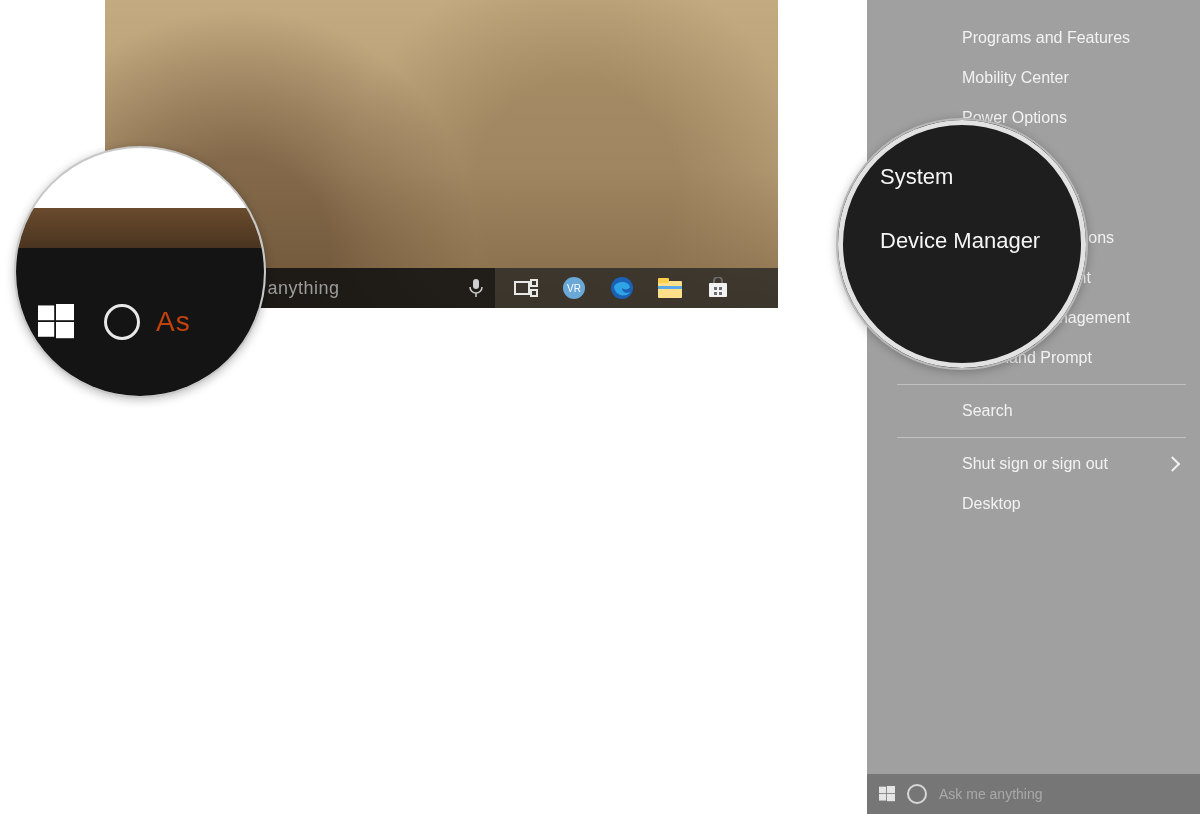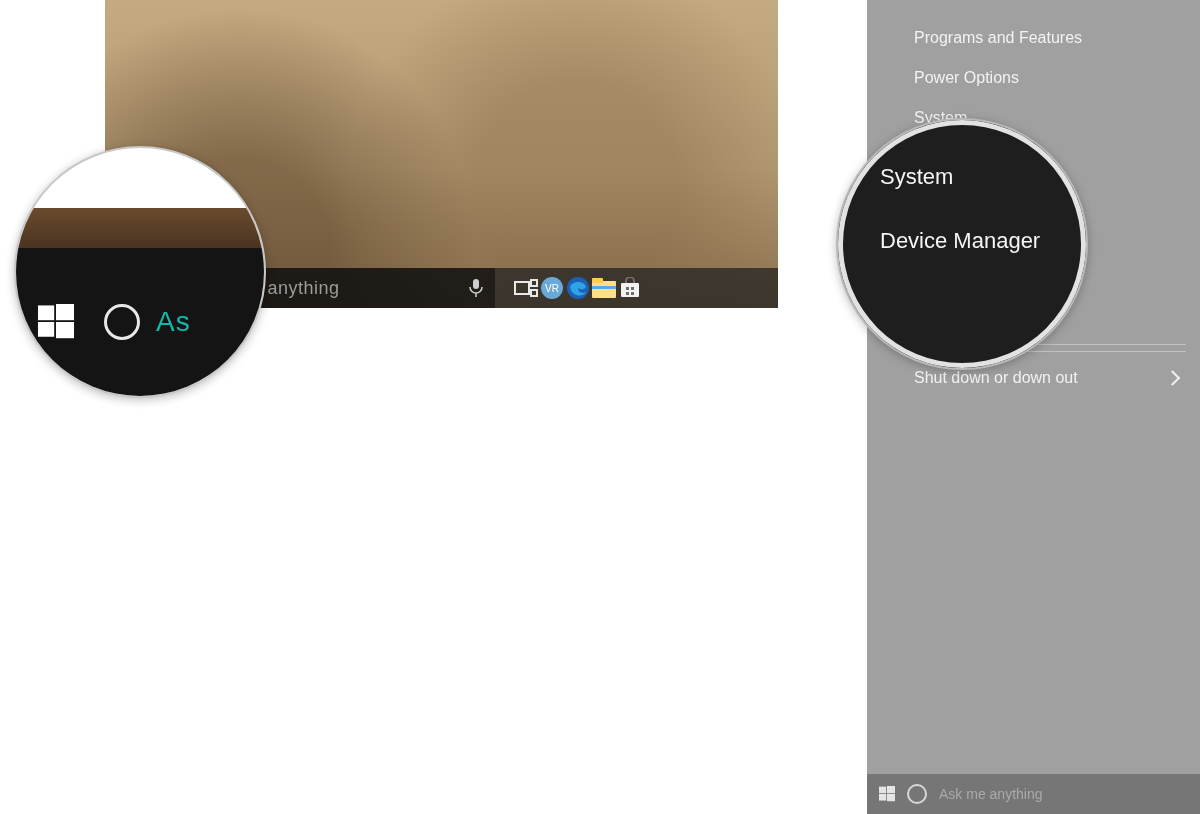--- a/index.html
+++ b/index.html
@@ -53,21 +53,21 @@
     letter-spacing: .5px;
     gap: 10px;
   }
   .cortana-ring {
     width: 24px; height: 24px;
     border: 2px solid #cfcfcf;
     border-radius: 50%;
   }
   .tb-mic { margin-left: auto; margin-right: 12px; color:#c8c8c8; font-size: 16px; }
   .tb-icons {
-    display: flex; align-items: flex-end; 
+    display: flex; align-items: flex-end; gap: 22px;
     margin-left: 18px;
   }
   .tb-icon { width: 26px; height: 26px; display:flex; align-items:center; justify-content:center; }
 
   
   .lens-left {
     position: absolute;
     left: 14px;
     top: 146px;
     width: 252px;
@@ -94,40 +94,41 @@
     display:flex; align-items:center; justify-content:center;
   }
   .lens-search {
     display:flex; align-items:center; gap:16px;
     padding-left: 8px;
   }
   .lens-search .cortana-ring {
     width:36px; height:36px; border:3px solid #e8e8e8;
   }
   .lens-search-text {
-    color:#14b8a6; font-size:28px; letter-spacing:1px;
+    color:#c2410c; font-size:28px; letter-spacing:1px;
   }
 
   
   .right-panel {
     position: absolute;
     right: 0;
     top: 0;
     width: 333px;
     height: 814px;
     background: #a0a0a0;
     color: #f2f2f2;
     font-size: 16px;
   }
   .menu-list { list-style:none; padding: 18px 0 0 0; }
   .menu-item {
     padding: 11px 0 11px 47px;
     white-space: nowrap;
     cursor: pointer;
     position: relative;
+    margin-left: 48px;
   }
   .menu-sep {
     margin: 6px 14px 6px 30px;
     height: 1px;
     background: rgba(255,255,255,.35);
   }
   .menu-item.has-arrow::after {
     content: "";
     position:absolute;
     right: 22px;
@@ -262,34 +263,37 @@
     <div class="lens-search">
       <span class="cortana-ring"></span>
       <span class="lens-search-text">As</span>
     </div>
   </div>
 </div>
 
 <div class="right-panel">
   <ul class="menu-list">
     <li class="menu-item">Programs and Features</li>
+    <li class="menu-item">Mobility Center</li>
     <li class="menu-item">Power Options</li>
     <li class="menu-item">System</li>
     <li class="menu-item">Device Manager</li>
     <li class="menu-item">Network Connections</li>
     <li class="menu-item">Disk Management</li>
     <li class="menu-item">Computer Management</li>
     <li class="menu-item">Command Prompt</li>
 
     <div class="menu-sep"></div>
 
+    <li class="menu-item">Search</li>
 
     <div class="menu-sep"></div>
 
-    <li class="menu-item has-arrow">Shut down or down out</li>
+    <li class="menu-item has-arrow">Shut sign or sign out</li>
+    <li class="menu-item">Desktop</li>
   </ul>
 
   <div class="right-tbbar">
     <svg width="16" height="16" viewBox="0 0 20 20">
         <rect x="0" y="0.8" width="9" height="8.2" fill="#e5e5e5"></rect>
         <rect x="10" y="0" width="10" height="9" fill="#e5e5e5"></rect>
         <rect x="0" y="10" width="9" height="8.2" fill="#e5e5e5"></rect>
         <rect x="10" y="10" width="10" height="9" fill="#e5e5e5"></rect>
       </svg>
     <span class="cortana-ring"></span>

